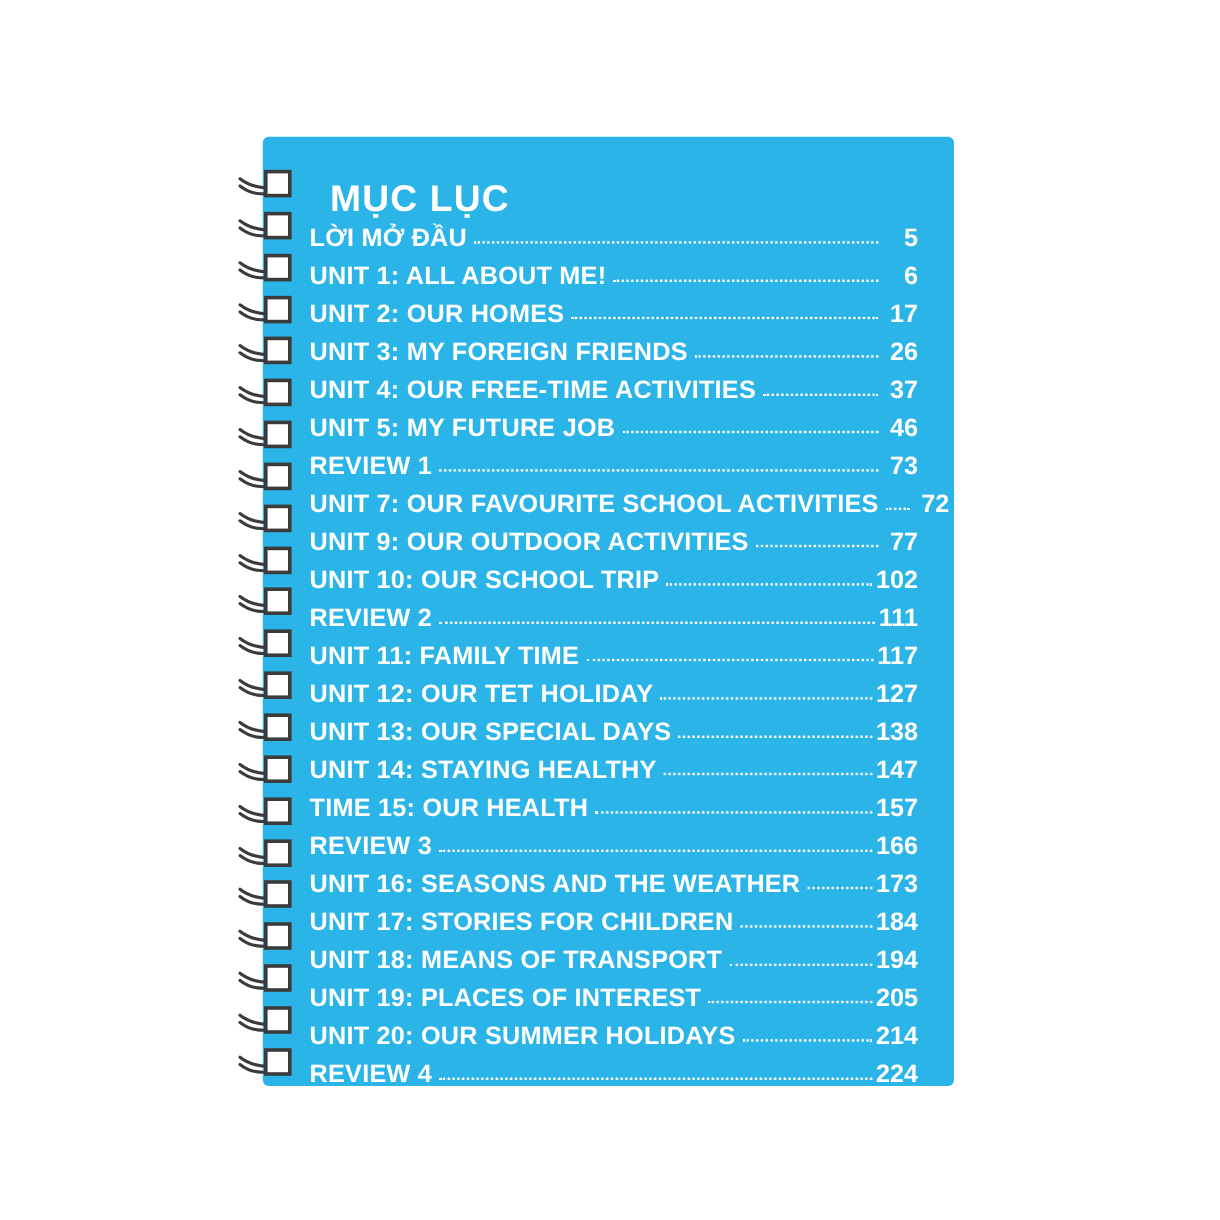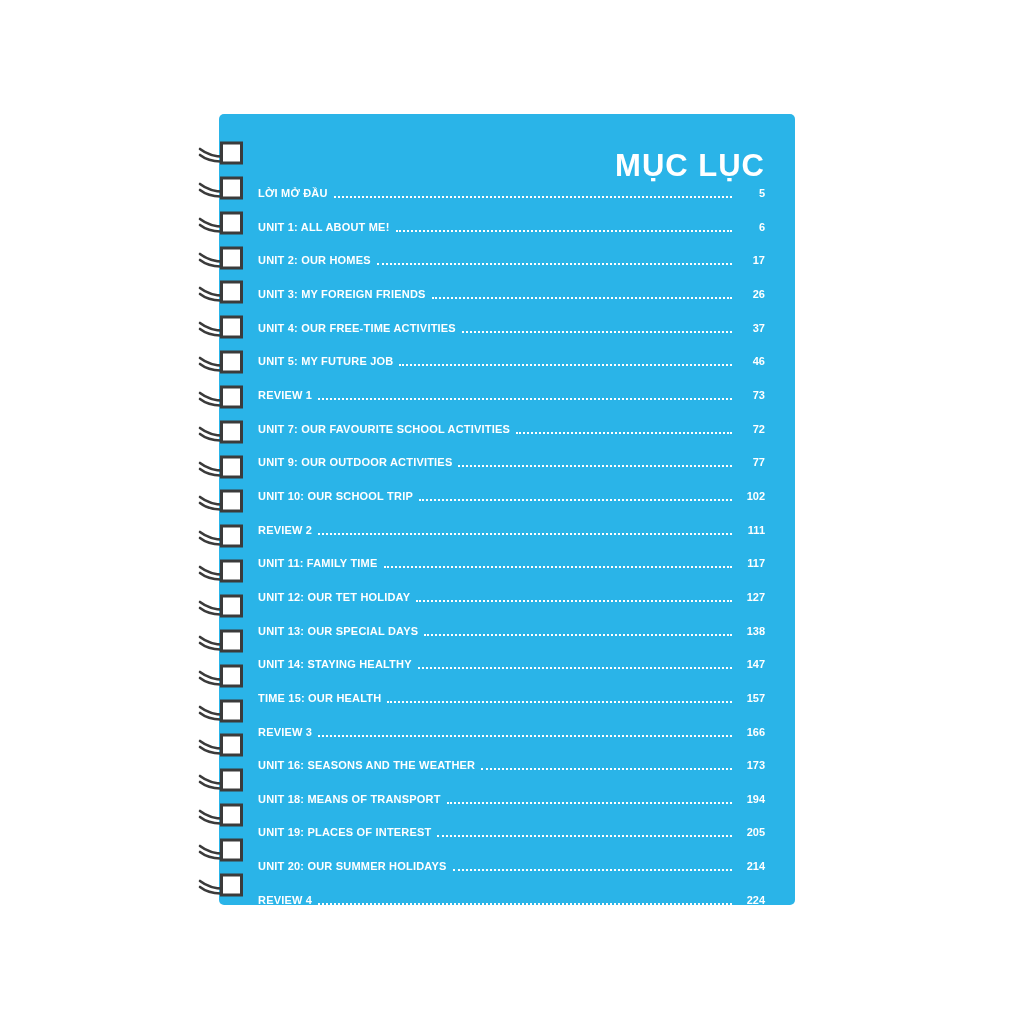--- a/index.html
+++ b/index.html
@@ -10,30 +10,30 @@
   }
   .canvas{position:absolute;inset:0;background:#ffffff;}
   .page{
     position:absolute;left:219px;top:114px;width:576px;height:791px;
     background:var(--page-bg,#2ab4e8);
     border-radius:5px;
     color:var(--text,#ffffff);
   }
   .page-title{
     margin:0;position:absolute;top:34px;left:56px;right:30px;
-    text-align:right;font-size:31px;font-weight:700;letter-spacing:1px;
+    text-align:left;font-size:31px;font-weight:700;letter-spacing:1px;
     color:var(--text,#ffffff);
   }
   .toc-rows{
     position:absolute;top:74px;left:39px;right:30px;height:718px;
     display:flex;flex-direction:column;justify-content:space-between;
   }
   .toc-row{
     display:flex;align-items:center;
-    font-size:11px;font-weight:700;line-height:1;white-space:nowrap;justify-content:center;
+    font-size:21px;font-weight:700;line-height:1;white-space:nowrap;
   }
   .toc-label{flex:0 0 auto;letter-spacing:.2px;}
   .leader{
     flex:1 1 auto;height:0;
     border-bottom:2.5px dotted var(--text,#ffffff);
     margin:7px 3px 0 6px;
     min-width:20px;
   }
   .toc-num{flex:0 0 auto;min-width:30px;text-align:right;}
   .binding{
@@ -153,20 +153,25 @@
     <span class="leader"></span>
     <span class="toc-num">166</span>
   </div>
 
   <div class="toc-row">
     <span class="toc-label">UNIT 16: SEASONS AND THE WEATHER</span>
     <span class="leader"></span>
     <span class="toc-num">173</span>
   </div>
 
+  <div class="toc-row">
+    <span class="toc-label">UNIT 17: STORIES FOR CHILDREN</span>
+    <span class="leader"></span>
+    <span class="toc-num">184</span>
+  </div>
 
   <div class="toc-row">
     <span class="toc-label">UNIT 18: MEANS OF TRANSPORT</span>
     <span class="leader"></span>
     <span class="toc-num">194</span>
   </div>
 
   <div class="toc-row">
     <span class="toc-label">UNIT 19: PLACES OF INTEREST</span>
     <span class="leader"></span>

